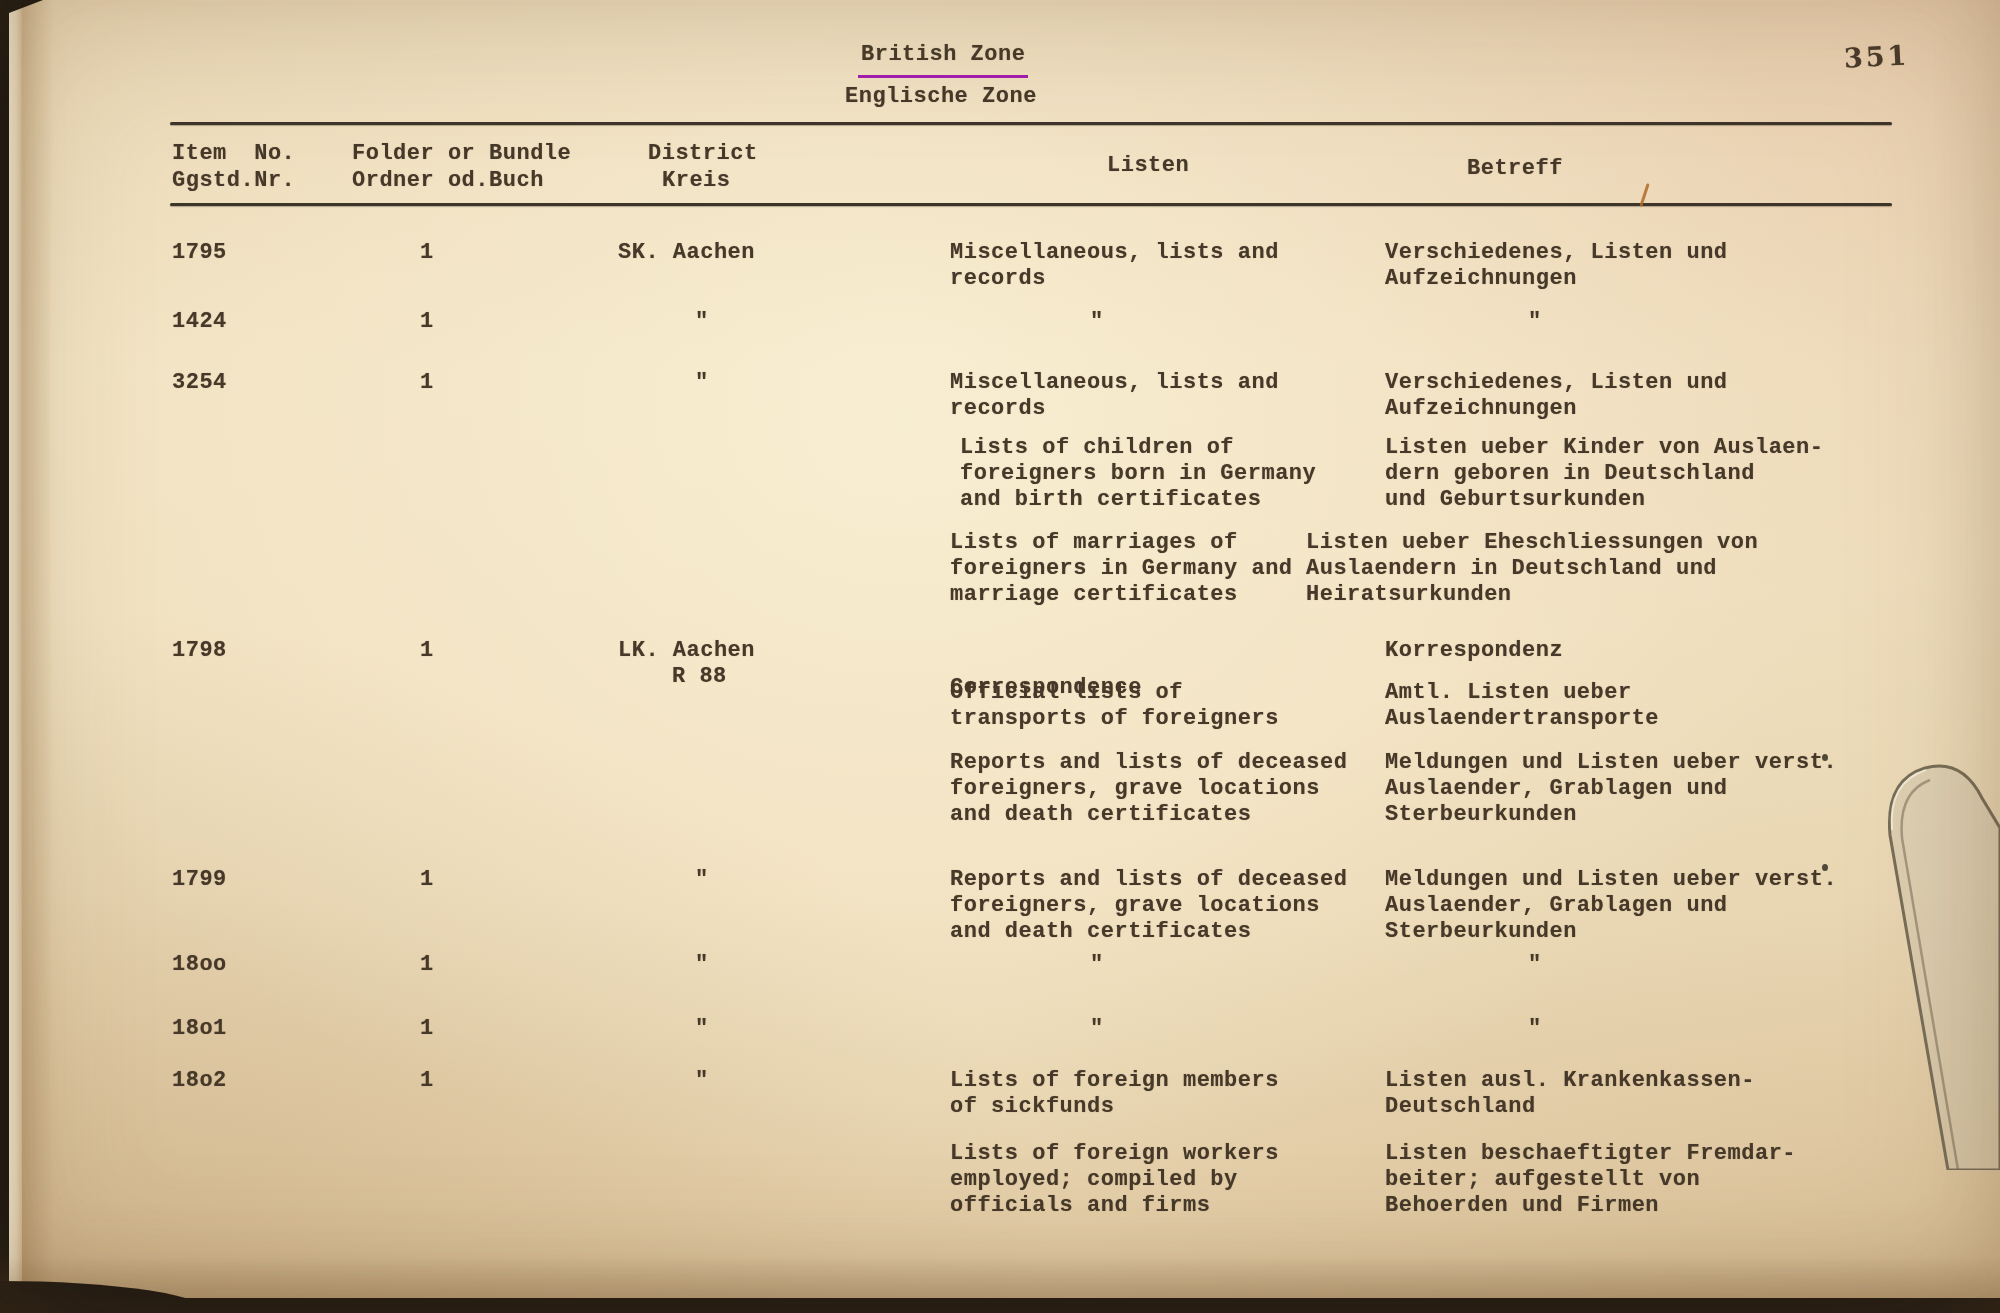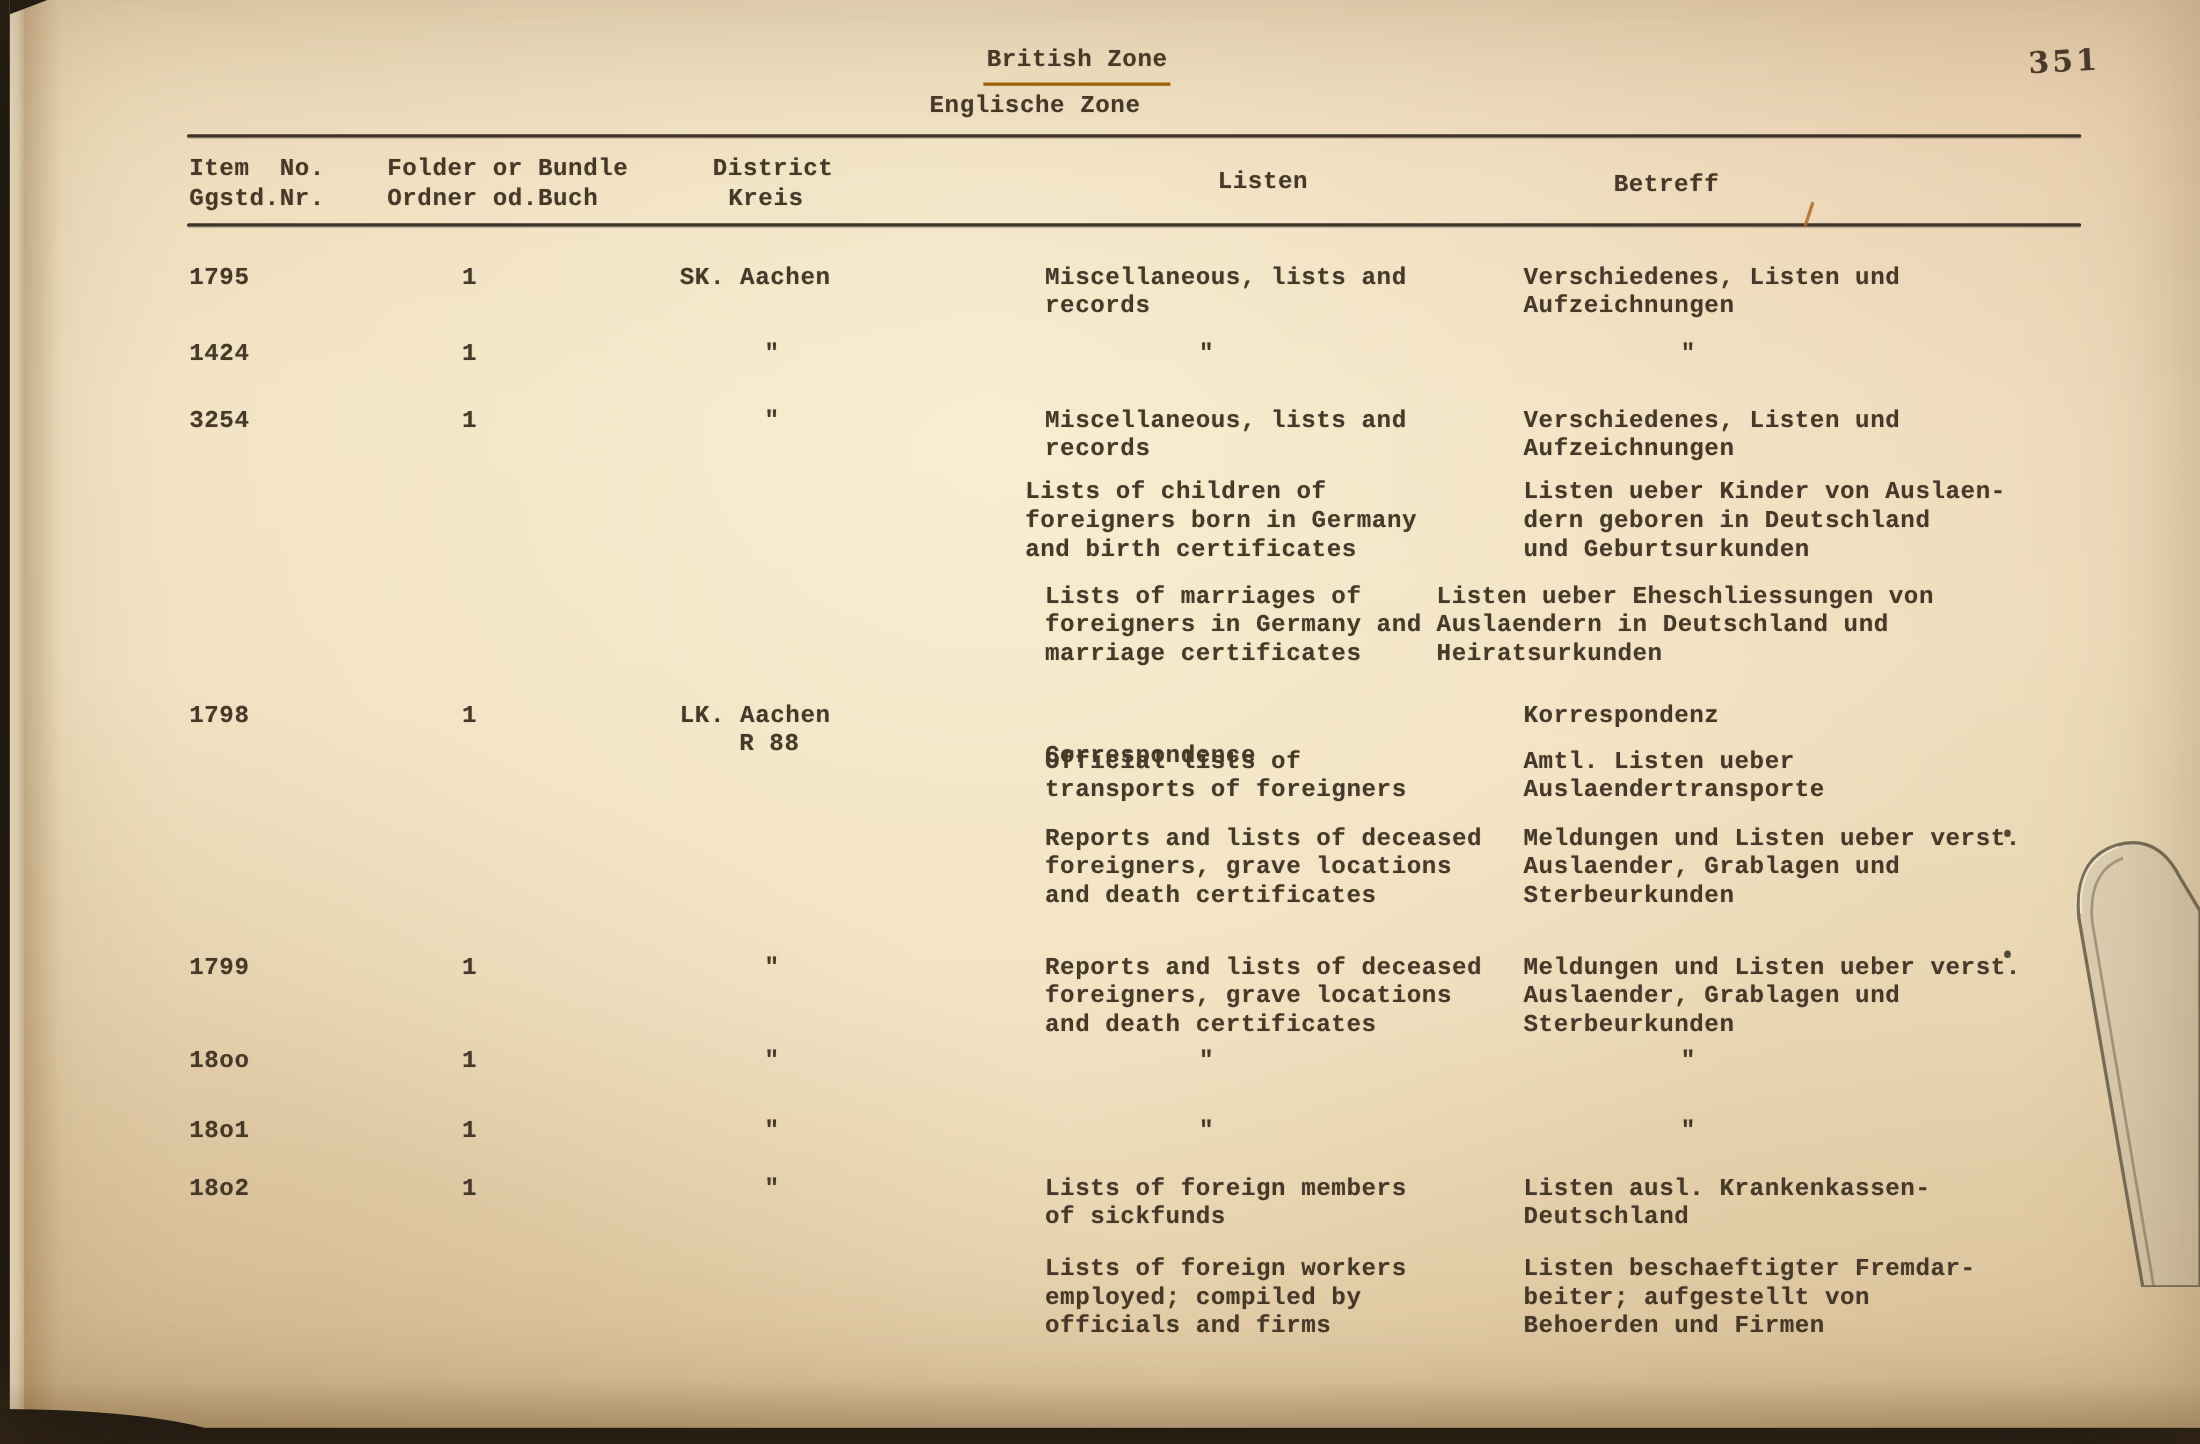--- a/index.html
+++ b/index.html
@@ -13,21 +13,21 @@
       radial-gradient(ellipse at 100% 100%, rgba(160,120,70,.18), transparent 40%),
       linear-gradient(180deg,#e9d6b4 0%,#f0e1c0 28%,#efdebc 68%,#e3cda7 100%);
   }
   .cell{
     position:absolute;font-size:22px;line-height:26px;font-weight:700;
     color:#46392a;letter-spacing:.5px;white-space:pre-wrap;
     text-shadow:0 0 1px rgba(70,50,25,.38);
   }
   .hand{font-family:"DejaVu Serif",serif;font-size:27px;letter-spacing:3px;transform:rotate(-3deg);}
   .rule{position:absolute;height:3px;background:#3e352a;border-radius:2px;box-shadow:0 1px 1px rgba(63,54,42,.35);}
-  .title-underline{border-bottom:3px solid #a16207;padding:0 3px 7px 3px;margin-left:36px;}
+  .title-underline{border-bottom:3px solid #a21caf;padding:0 3px 7px 3px;}
   .vignette{position:absolute;inset:0;pointer-events:none;
     box-shadow:inset 0 0 150px rgba(112,80,42,.26), inset 0 -45px 70px rgba(100,70,35,.16);}
   .edge-left{position:absolute;top:0;left:0;width:9px;height:100%;background:#12100d;}
   .page-edge{position:absolute;top:0;left:9px;width:13px;height:100%;
     background:linear-gradient(90deg,#f7eed8 0%,#efe0c2 55%,#d6c09c 100%);}
   .page-edge-shadow{position:absolute;top:0;left:22px;width:32px;height:100%;
     background:linear-gradient(90deg,rgba(148,108,62,.30),rgba(148,108,62,0));}
   .corner-tl{position:absolute;top:0;left:9px;width:0;height:0;
     border-top:13px solid #12100d;border-right:34px solid transparent;}
   .edge-bottom{position:absolute;left:0;right:0;bottom:0;height:15px;background:#14110e;}
@@ -83,21 +83,21 @@
 <div class="cell" style="left:1090px;top:309px">"</div>
 <div class="cell" style="left:1528px;top:309px">"</div>
 
 <div class="cell" style="left:172px;top:370px">3254</div>
 <div class="cell" style="left:420px;top:370px">1</div>
 <div class="cell" style="left:695px;top:370px">"</div>
 <div class="cell" style="left:950px;top:370px">Miscellaneous, lists and
 records</div>
 <div class="cell" style="left:1385px;top:370px">Verschiedenes, Listen und
 Aufzeichnungen</div>
-<div class="cell" style="left:932px;top:435px">Lists of children of
+<div class="cell" style="left:960px;top:435px">Lists of children of
 foreigners born in Germany
 and birth certificates</div>
 <div class="cell" style="left:1385px;top:435px">Listen ueber Kinder von Auslaen-
 dern geboren in Deutschland
 und Geburtsurkunden</div>
 <div class="cell" style="left:950px;top:530px">Lists of marriages of
 foreigners in Germany and
 marriage certificates</div>
 <div class="cell" style="left:1306px;top:530px">Listen ueber Eheschliessungen von
 Auslaendern in Deutschland und

